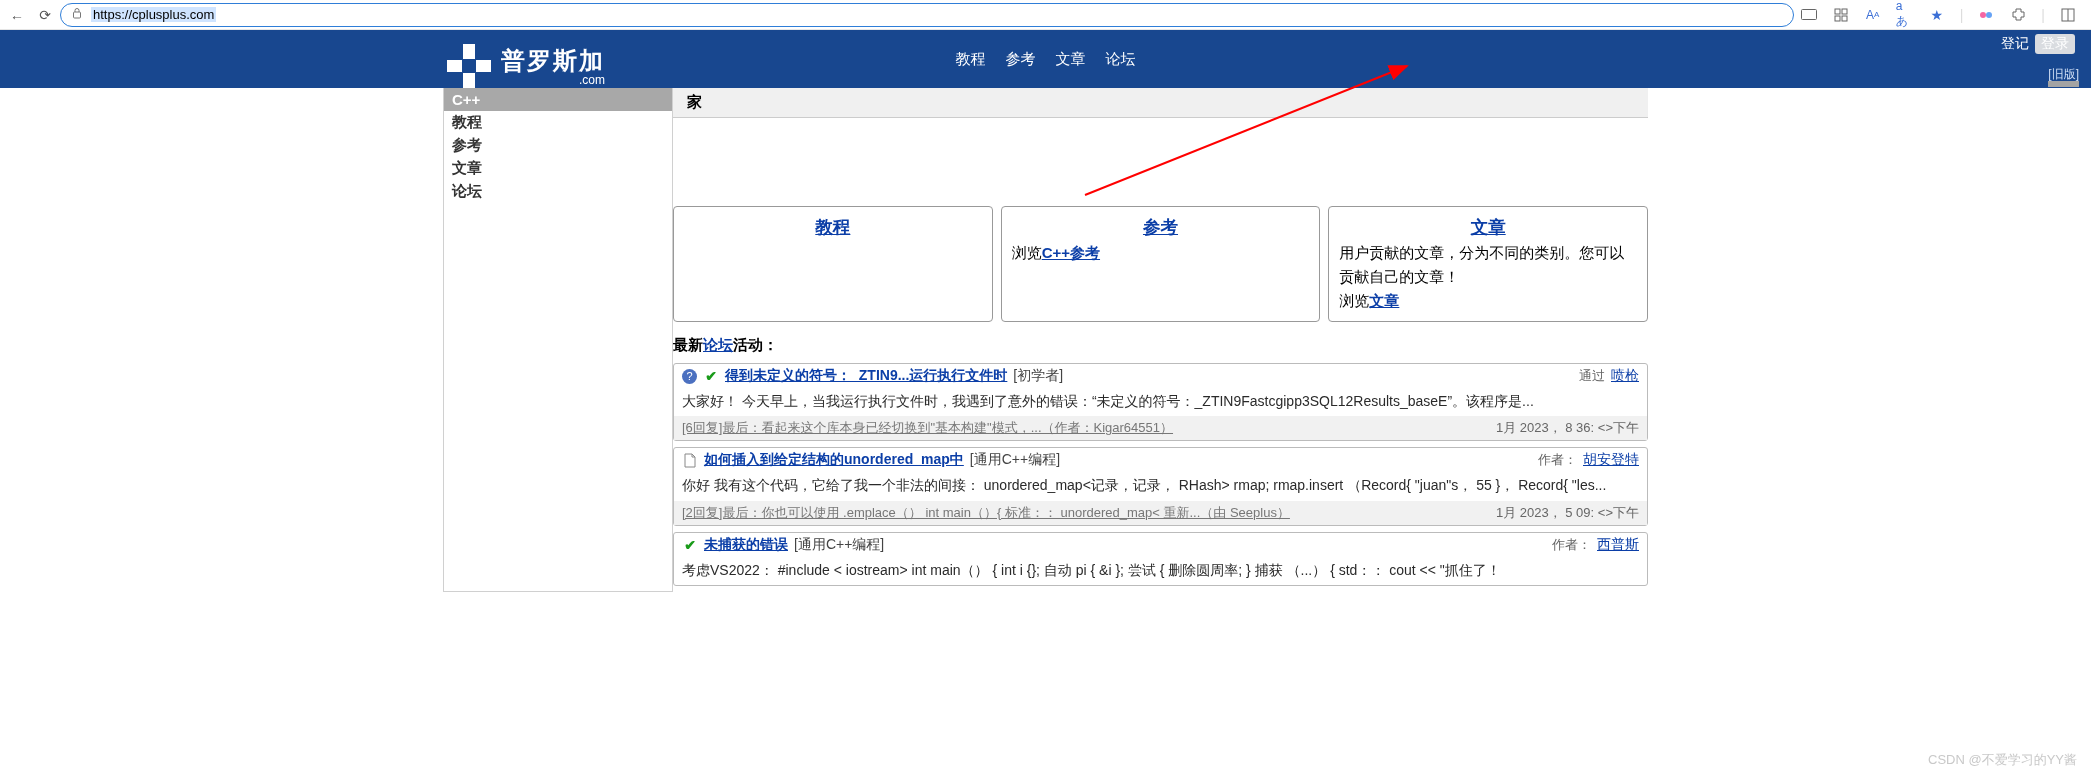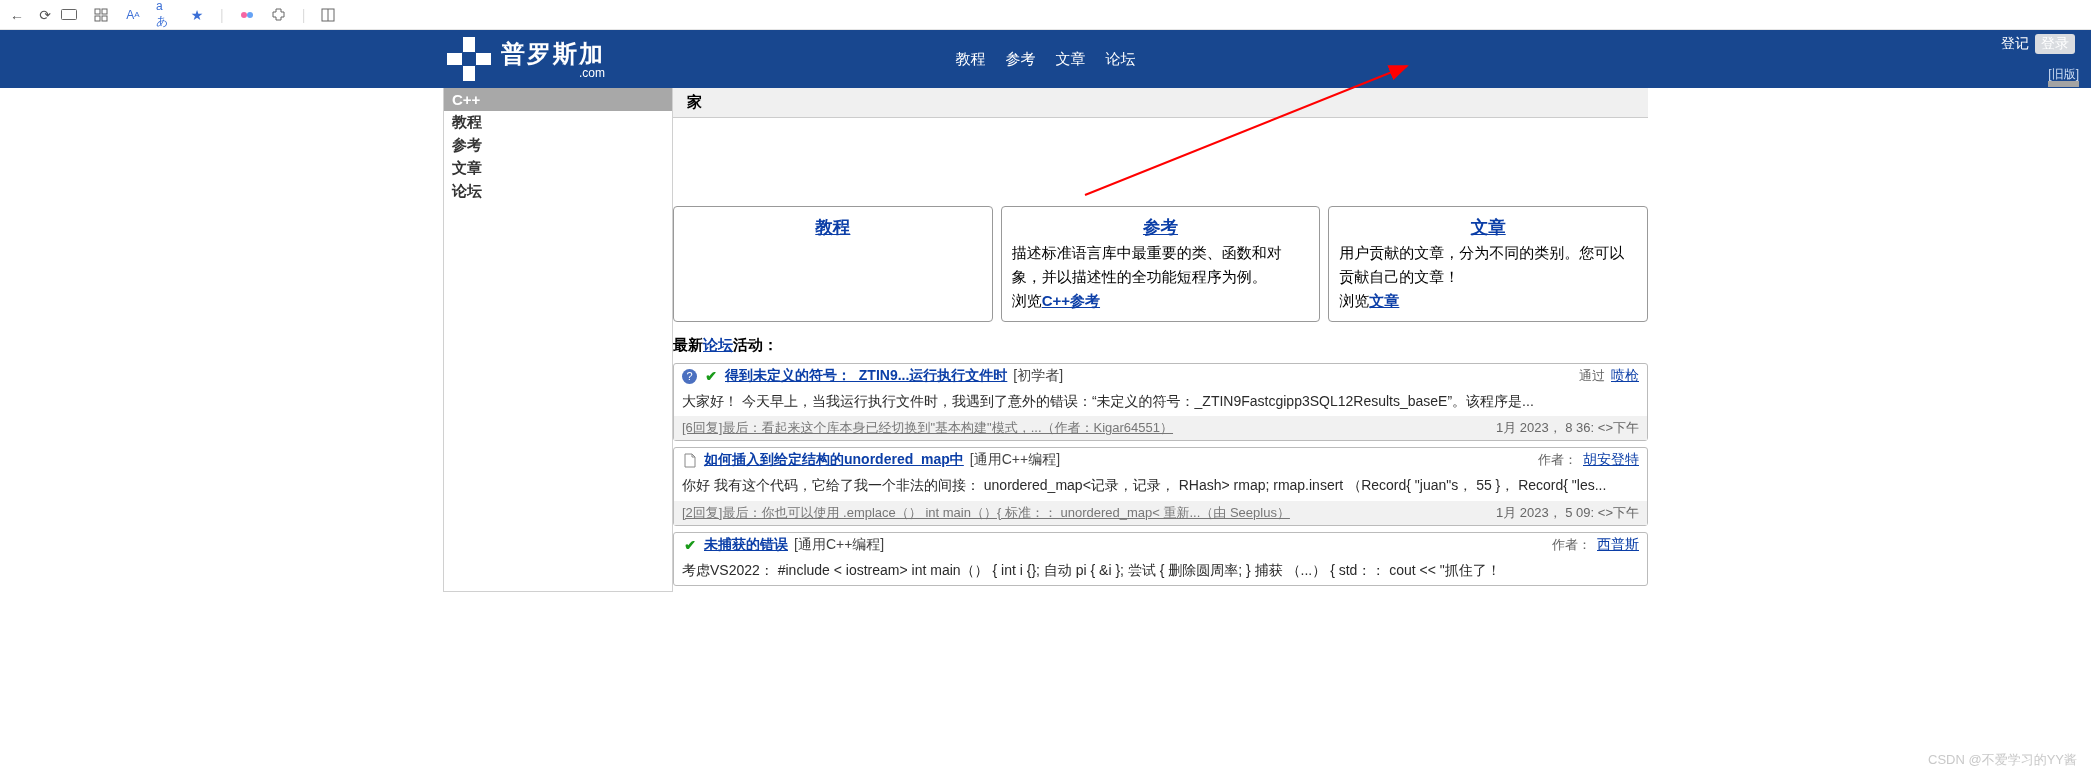--- a/index.html
+++ b/index.html
@@ -5,21 +5,21 @@
   * { margin:0; padding:0; box-sizing:border-box; }
   html, body { font-family:"Microsoft YaHei",Arial,sans-serif; font-size:14px; background:#fff; color:#000; }
   .browser-bar { height:30px; display:flex; align-items:center; padding:0 8px; gap:6px; border-bottom:1px solid #e5e5e5; }
   .bb-left { display:flex; align-items:center; gap:10px; }
   .bb-icon { width:18px; height:18px; display:flex; align-items:center; justify-content:center; color:#555; }
   .url-box { flex:1; height:24px; border:1px solid #2f7ed8; border-radius:12px; display:flex; align-items:center; padding:0 10px; gap:8px; background:#fff; }
   .url-box .lock { color:#777; font-size:12px; }
   .url-text { color:#000; font-size:13px; background:#cfe4ff; padding:0 2px; }
   .bb-right { display:flex; align-items:center; gap:14px; padding-right:6px; }
   .header { background:#18478f; height:58px; position:relative; display:flex; align-items:center; color:#fff; }
-  .header-inner { width:1205px; margin:0 auto; display:flex; align-items:center; height:100%; }
+  .header-inner { width:1205px; margin:0 auto; display:flex; align-items:flex-end; height:100%; }
   .logo { display:flex; align-items:center; gap:10px; margin-left:4px; }
   .logo-plus { width:44px; height:44px; position:relative; }
   .logo-plus .h, .logo-plus .v { position:absolute; background:#fff; }
   .logo-plus .h { width:44px; height:12px; top:16px; left:0; }
   .logo-plus .v { width:12px; height:44px; left:16px; top:0; }
   .logo-plus .core { position:absolute; width:14px; height:14px; background:#18478f; left:15px; top:15px; }
   .logo-text { font-size:24px; font-weight:700; letter-spacing:2px; }
   .logo-com { font-size:12px; display:block; text-align:right; margin-top:-4px; }
   .nav { position:absolute; left:50%; transform:translateX(-50%); display:flex; gap:20px; font-size:15px; }
   .nav a { color:#fff; text-decoration:none; }
@@ -64,20 +64,29 @@
   .watermark { position:fixed; right:14px; bottom:4px; color:#c9c9c9; font-size:13px; font-family:Arial; }
 </style>
 </head>
 <body>
 
 <div class="browser-bar">
   <div class="bb-left">
     <span class="bb-icon">←</span>
     <span class="bb-icon">⟳</span>
   </div>
+  <div class="url-box">
+    <span class="lock">
+      <svg width="12" height="12" viewBox="0 0 12 12">
+          <rect x="2.5" y="5" width="7" height="6" rx="1" fill="none" stroke="#777"></rect>
+          <path d="M4 5V3.5a2 2 0 0 1 4 0V5" fill="none" stroke="#777"></path>
+        </svg>
+    </span>
+    <span class="url-text">https://cplusplus.com</span>
+  </div>
   <div class="bb-right">
     <span class="bb-icon">
         <svg width="16" height="12" viewBox="0 0 16 12">
           <rect x="0.5" y="0.5" width="15" height="10" rx="1" fill="none" stroke="#666"></rect>
         </svg>
       </span>
     <span class="bb-icon">
         <svg width="14" height="14" viewBox="0 0 14 14">
           <rect x="1" y="1" width="5" height="5" fill="none" stroke="#666"></rect>
           <rect x="8" y="1" width="5" height="5" fill="none" stroke="#666"></rect>
@@ -161,21 +170,20 @@
     </div>
 
     <div class="cards">
       <div class="card">
         <div class="card-bg bg1"></div>
         <h3><a>教程</a></h3>
       </div>
       <div class="card">
         <div class="card-bg bg2"></div>
         <h3><a>参考</a></h3>
-        <div class="plain">描述标准语言库中最重要的类、函数和对象，并以描述性的全功能短程序为例。</div>
         <div><span class="plain">浏览</span><a>C++参考</a></div>
       </div>
       <div class="card">
         <div class="card-bg bg3"></div>
         <h3><a>文章</a></h3>
         <div class="plain">用户贡献的文章，分为不同的类别。您可以贡献自己的文章！</div>
         <div><span class="plain">浏览</span><a>文章</a></div>
       </div>
     </div>
 

